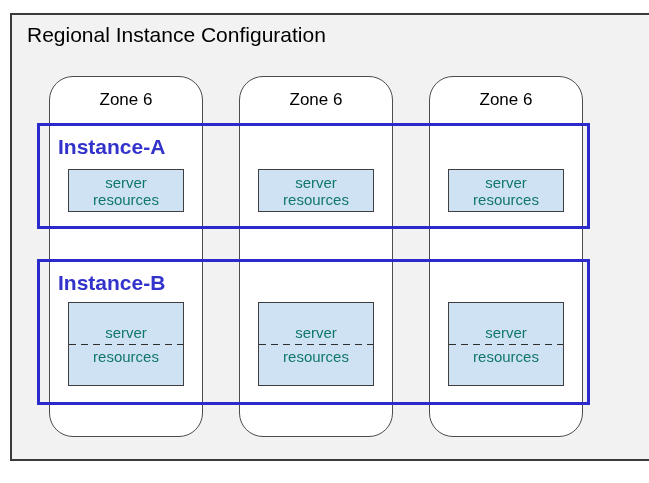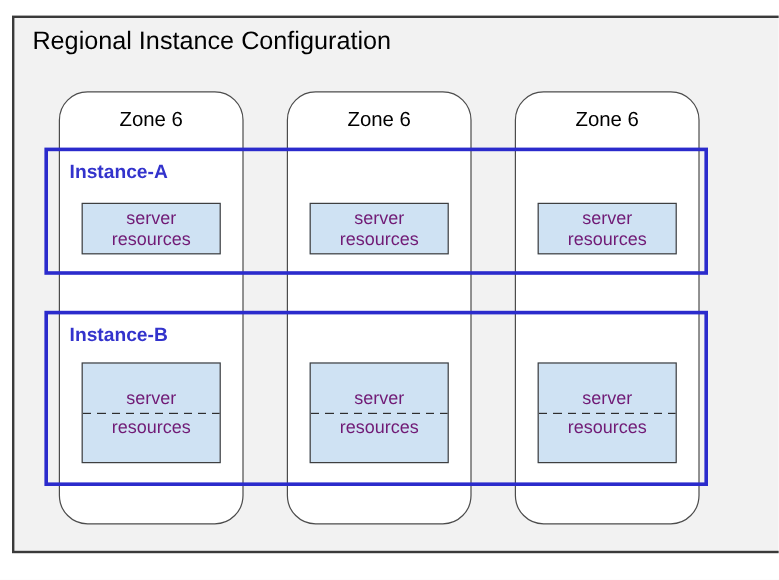--- a/index.html
+++ b/index.html
@@ -61,21 +61,21 @@
     border: 3px solid #2b2bcc;
     background: transparent;
     z-index: 2;
   }
   .inst-a { top: 108px; height: 106px; }
   .inst-b { top: 244px; height: 146px; }
   .inst-label {
     position: absolute;
     left: 18px;
     top: 9px;
-    font-size: 16px;
+    font-size: 21px;
     font-weight: bold;
     color: #3333cc;
     white-space: nowrap;
   }
   .srv {
     position: absolute;
     width: 116px;
     box-sizing: border-box;
     background: #cfe2f3;
     border: 1px solid #3f3f3f;
@@ -86,21 +86,21 @@
     z-index: 3;
   }
   .srv-a { top: 154px; height: 43px; }
   .srv-b { top: 287px; height: 84px; }
   .c1 { left: 56px; }
   .c2 { left: 246px; }
   .c3 { left: 436px; }
   .srv-line {
     font-size: 15px;
     line-height: 17px;
-    color: #701a75;
+    color: #0f766e;
     text-align: center;
   }
   .divider {
     width: 100%;
     height: 1px;
     margin: 3px 0;
     background: repeating-linear-gradient(90deg,
       #2e2e2e 0px, #2e2e2e 7px,
       transparent 7px, transparent 12px);
   }

